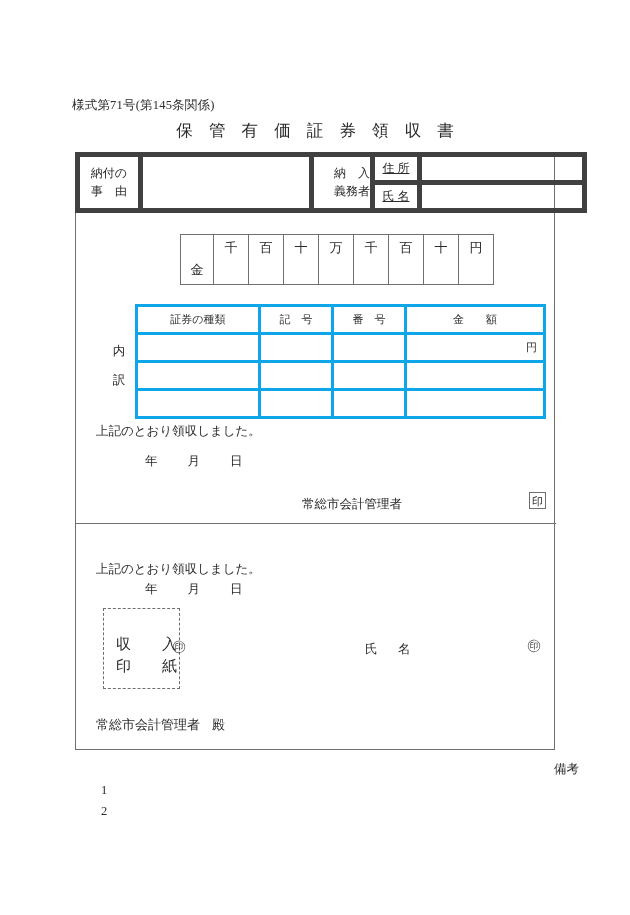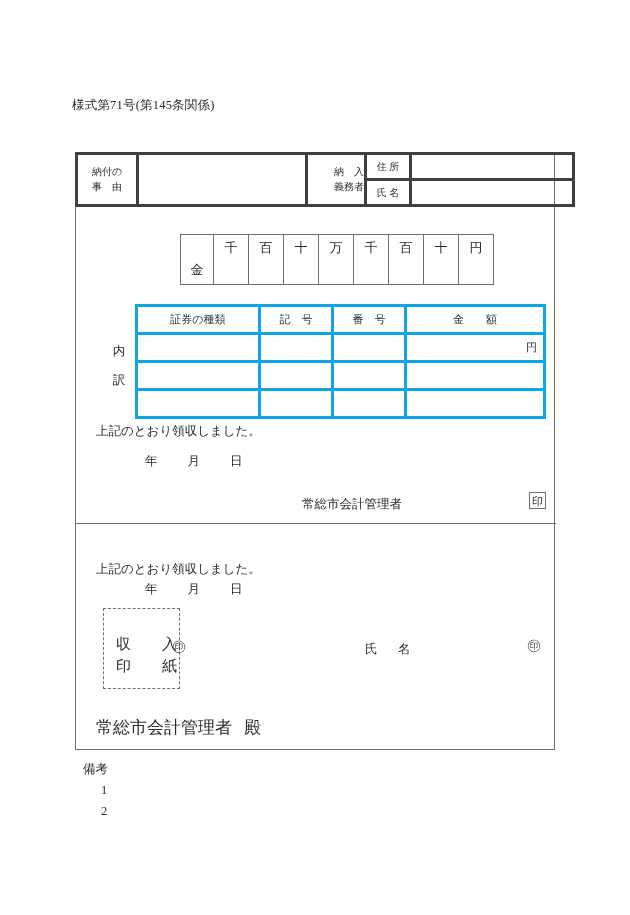--- a/index.html
+++ b/index.html
@@ -65,22 +65,22 @@
   
   .top-table {
     position: absolute;
     left: -1px;
     top: -1px;
     width: 482px;
     border-collapse: collapse;
     table-layout: fixed;
   }
   .top-table td {
-    border: 3px solid #404040;
-    font-size: 10px;
+    border: 5px solid #404040;
+    font-size: 12px;
     padding: 0;
     vertical-align: middle;
   }
   .cell-label-2l {
     width: 58px;
     text-align: center;
     padding: 4px 0 5px 0;
     line-height: 1.45;
   }
   .cell-label-2l .ln { display: block; white-space: nowrap; }
@@ -90,20 +90,21 @@
     text-align: right;
     line-height: 1.45;
     padding: 4px 0 5px 0;
   }
   .cell-obligor .ln { display: block; white-space: nowrap; }
   .cell-sub {
     width: 42px;
     text-align: center;
     height: 23px;
     white-space: nowrap;
+    text-decoration: underline;
   }
   .cell-blank { width: 160px; }
 
   
   .amount-grid {
     position: absolute;
     left: 104px;
     top: 81px;
     border-collapse: collapse;
     table-layout: fixed;
@@ -251,55 +252,56 @@
     left: 451px;
     top: 486px;
     font-size: 14px;
     line-height: 1;
   }
 
   .addressee {
     position: absolute;
     left: 20px;
     top: 563px;
-    font-size: 17px;
+    font-size: 13px;
     white-space: nowrap;
   }
   .addressee .gap { display: inline-block; width: 12px; }
 
   
   .notes {
     position: absolute;
     left: 79px;
     top: 759px;
     width: 500px;
     font-size: 12.5px;
     line-height: 1.62;
   }
-  .notes-title { margin: 0 0 1px 4px; }
+  .notes-title { margin: 0 0 1px 4px; text-align: right; }
   .note-row {
     display: flex;
     align-items: flex-start;
     padding-left: 22px;
   }
   .note-num {
     width: 24px;
     flex: 0 0 24px;
   }
   .note-body {
     flex: 1 1 auto;
     max-width: 430px;
   }
 </style>
 </head>
 <body>
 
 <div class="page">
 
   <div class="form-no">様式第71号(第145条関係)</div>
+  <div class="doc-title">保 管 有 価 証 券 領 収 書</div>
 
   <div class="frame">
 
     <table class="top-table">
       <tbody>
           <tr>
         <td class="cell-label-2l" rowspan="2">
           <span class="ln">納付の</span>
           <span class="ln">事　由</span>
         </td>

